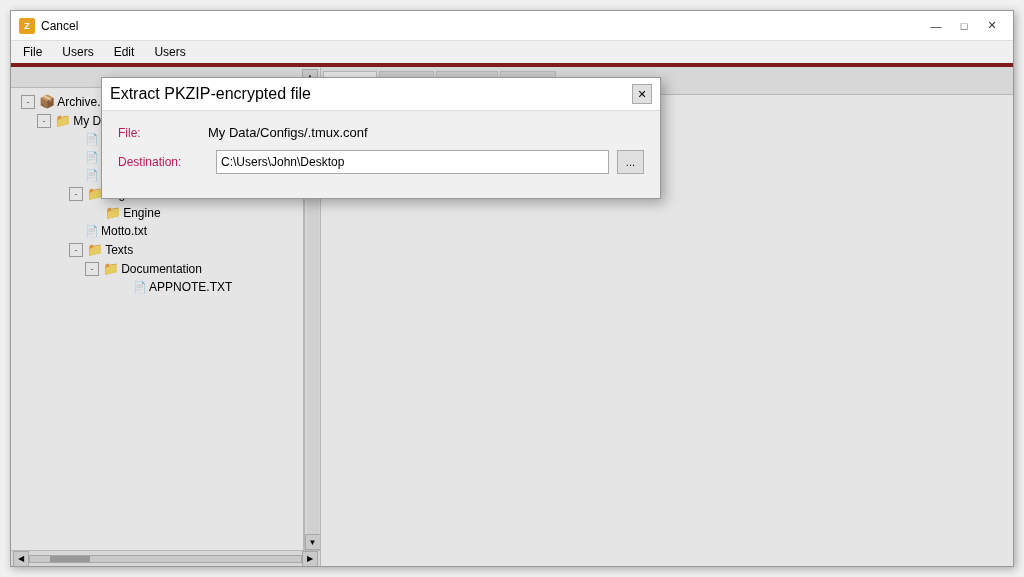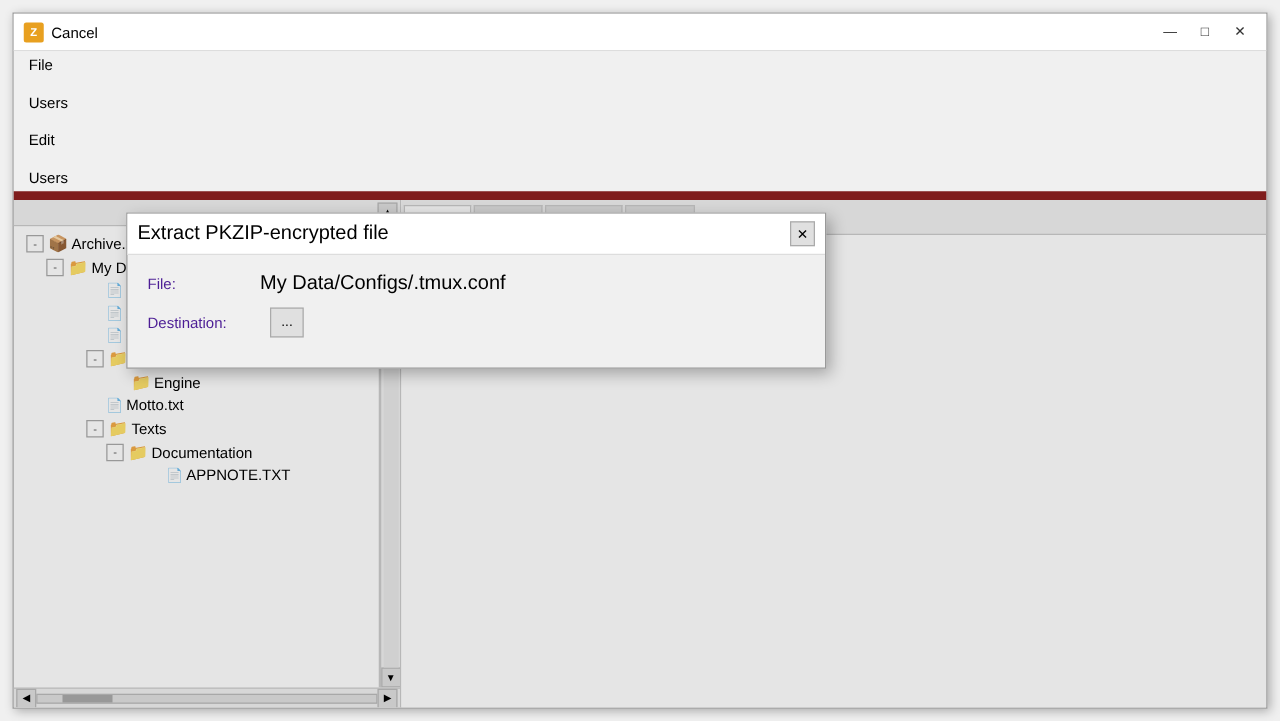--- a/index.html
+++ b/index.html
@@ -67,22 +67,21 @@
       display: flex;
       align-items: center;
       justify-content: center;
       color: #333;
     }
     .menu-bar {
       background: #f0f0f0;
       padding: 2px 8px;
       display: flex;
       gap: 12px;
-      border-bottom: 7px solid #7f1d1d;
-      flex-direction: column;
+      border-bottom: 4px solid #7f1d1d;
     }
     .menu-item {
       padding: 2px 4px;
       cursor: pointer;
       font-size: 12px;
     }
     .main-content {
       display: flex;
       flex: 1;
       overflow: hidden;
@@ -248,24 +247,24 @@
       padding: 14px 16px;
     }
     .dialog-row {
       display: flex;
       align-items: center;
       margin-bottom: 10px;
     }
     .dialog-field-label {
       width: 90px;
       font-size: 12px;
-      color: #4c1d95;
+      color: #be185d;
     }
     .dialog-field-value {
-      font-size: 16px;
+      font-size: 13px;
       color: #000;
     }
     .dialog-input-row {
       display: flex;
       align-items: center;
       margin-bottom: 10px;
       gap: 8px;
     }
     .dialog-input {
       flex: 1;
@@ -531,20 +530,21 @@
 
         <div class="dialog-body">
 
           <div class="dialog-row">
             <span class="dialog-field-label">File:</span>
             <span class="dialog-field-value">My Data/Configs/.tmux.conf</span>
           </div>
 
           <div class="dialog-input-row">
             <span class="dialog-field-label">Destination:</span>
+            <input class="dialog-input" type="text" value="C:\Users\John\Desktop" style="">
             <button class="dialog-browse-btn">...</button>
           </div>
 
 
         </div>
       </div>
     </div>
   </div>
 </div>
 

